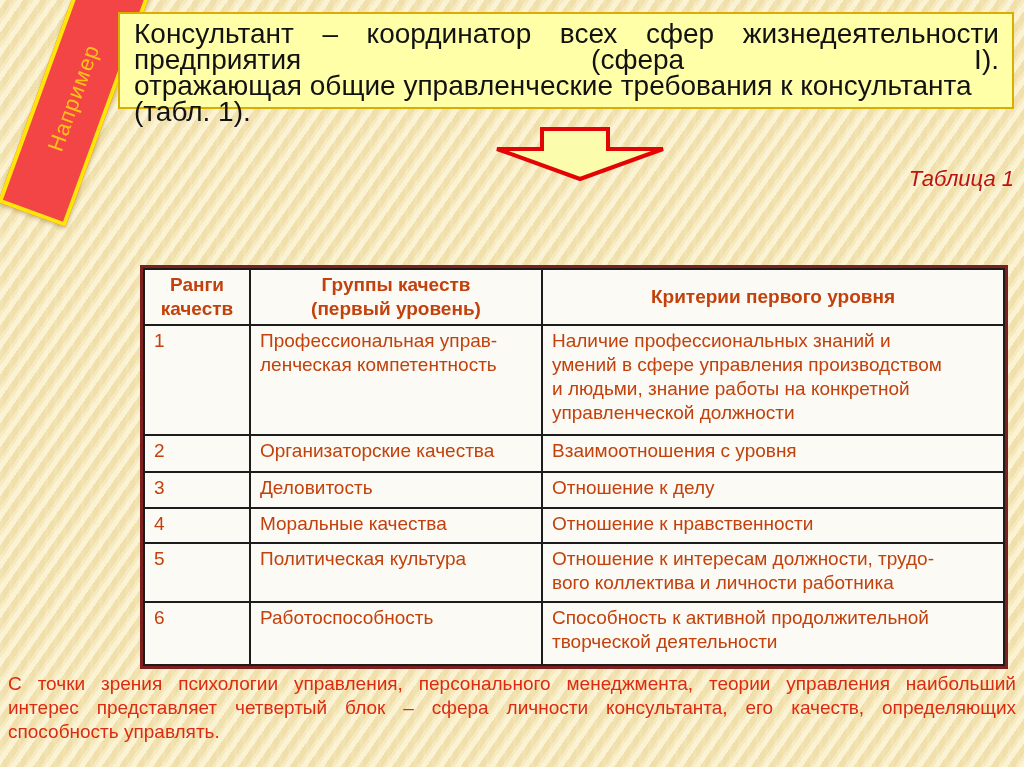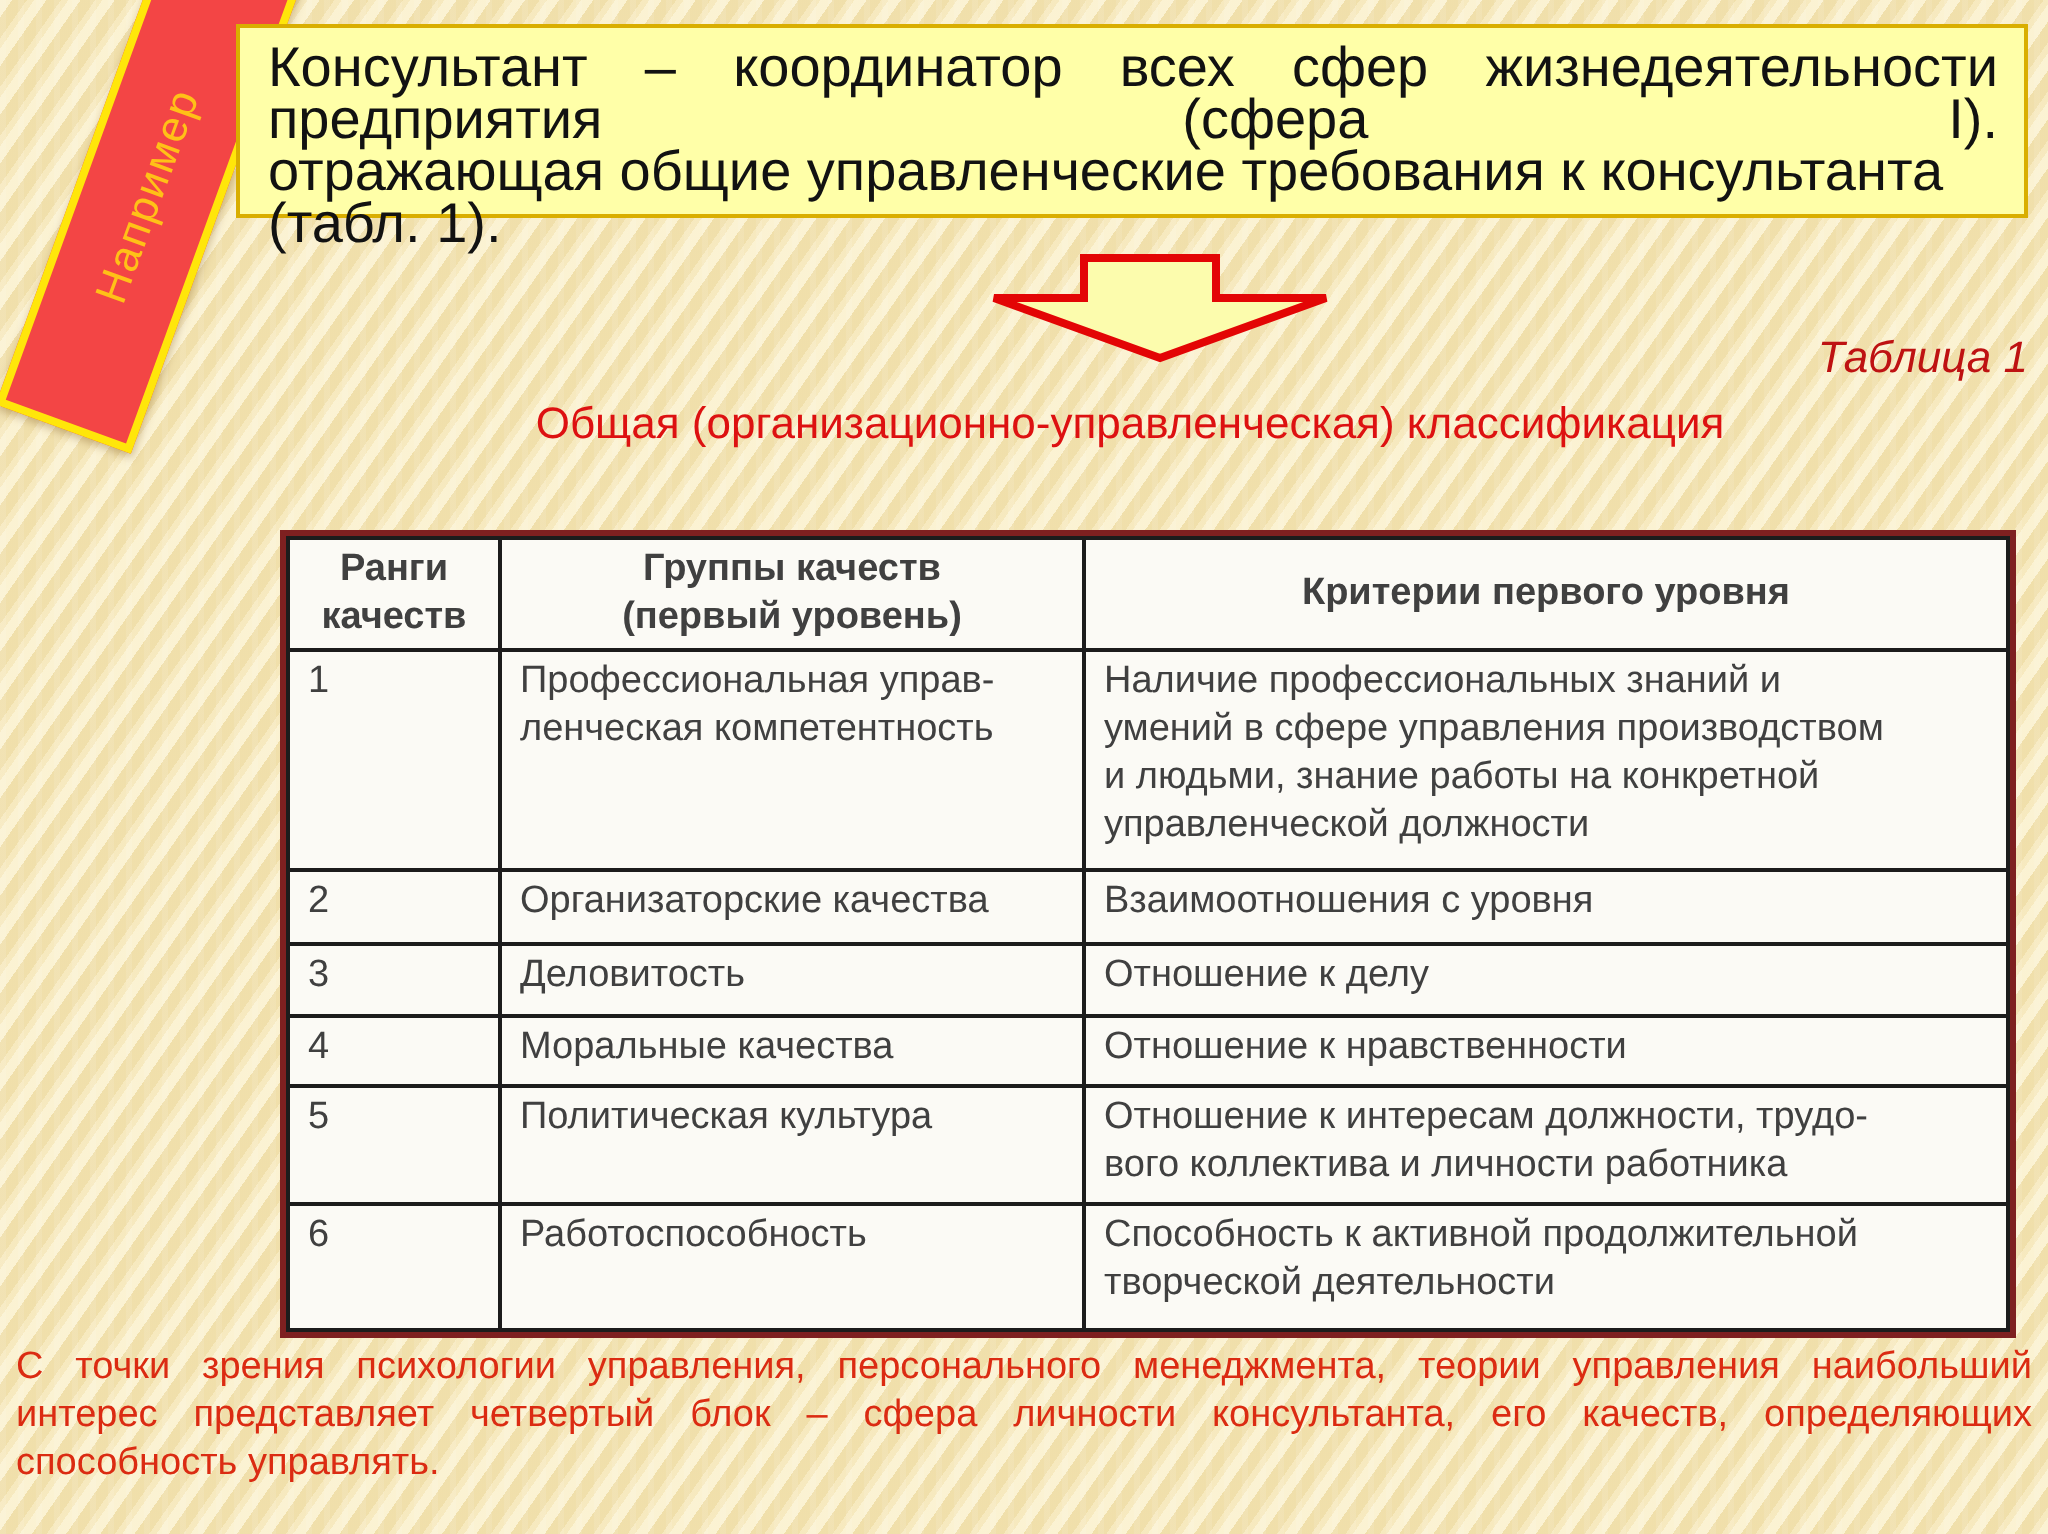--- a/index.html
+++ b/index.html
@@ -51,21 +51,21 @@
   }
   
   .tbl-wrap{
     position:absolute;left:140px;top:265px;width:868px;
     box-sizing:border-box;
     border:3px solid #7E2020;
     background:#FBFAF5;
   }
   table.qual{
     border-collapse:collapse;width:100%;
-    font-size:19px;line-height:24px;color:#404040;
+    font-size:19px;line-height:24px;color:#c2410c;
   }
   table.qual th, table.qual td{
     border:2px solid #1C1C1C;
     white-space:pre-line;
     padding:3px 8px 3px 9px;
     vertical-align:top;
     text-align:left;
   }
   table.qual th{
     text-align:center;vertical-align:middle;
@@ -98,21 +98,20 @@
 
   <div class="arrow">
     <svg width="172" height="56" viewBox="0 0 172 56">
       <polygon points="48,3 114,3 114,23 169,23 86,53 3,23 48,23" fill="#FCFCAD" stroke="#E30505" stroke-width="4" stroke-linejoin="miter"></polygon>
     </svg>
   </div>
 
   <div class="tbl-caption">Таблица 1</div>
 
   <div class="subtitle">
-    <div>Общая (организационно-управленческая) классификация</div>
   </div>
 
   <div class="tbl-wrap">
     <table class="qual">
       <colgroup>
           <col class="c-rank">
           <col class="c-group">
           <col>
         </colgroup>
       <thead>

